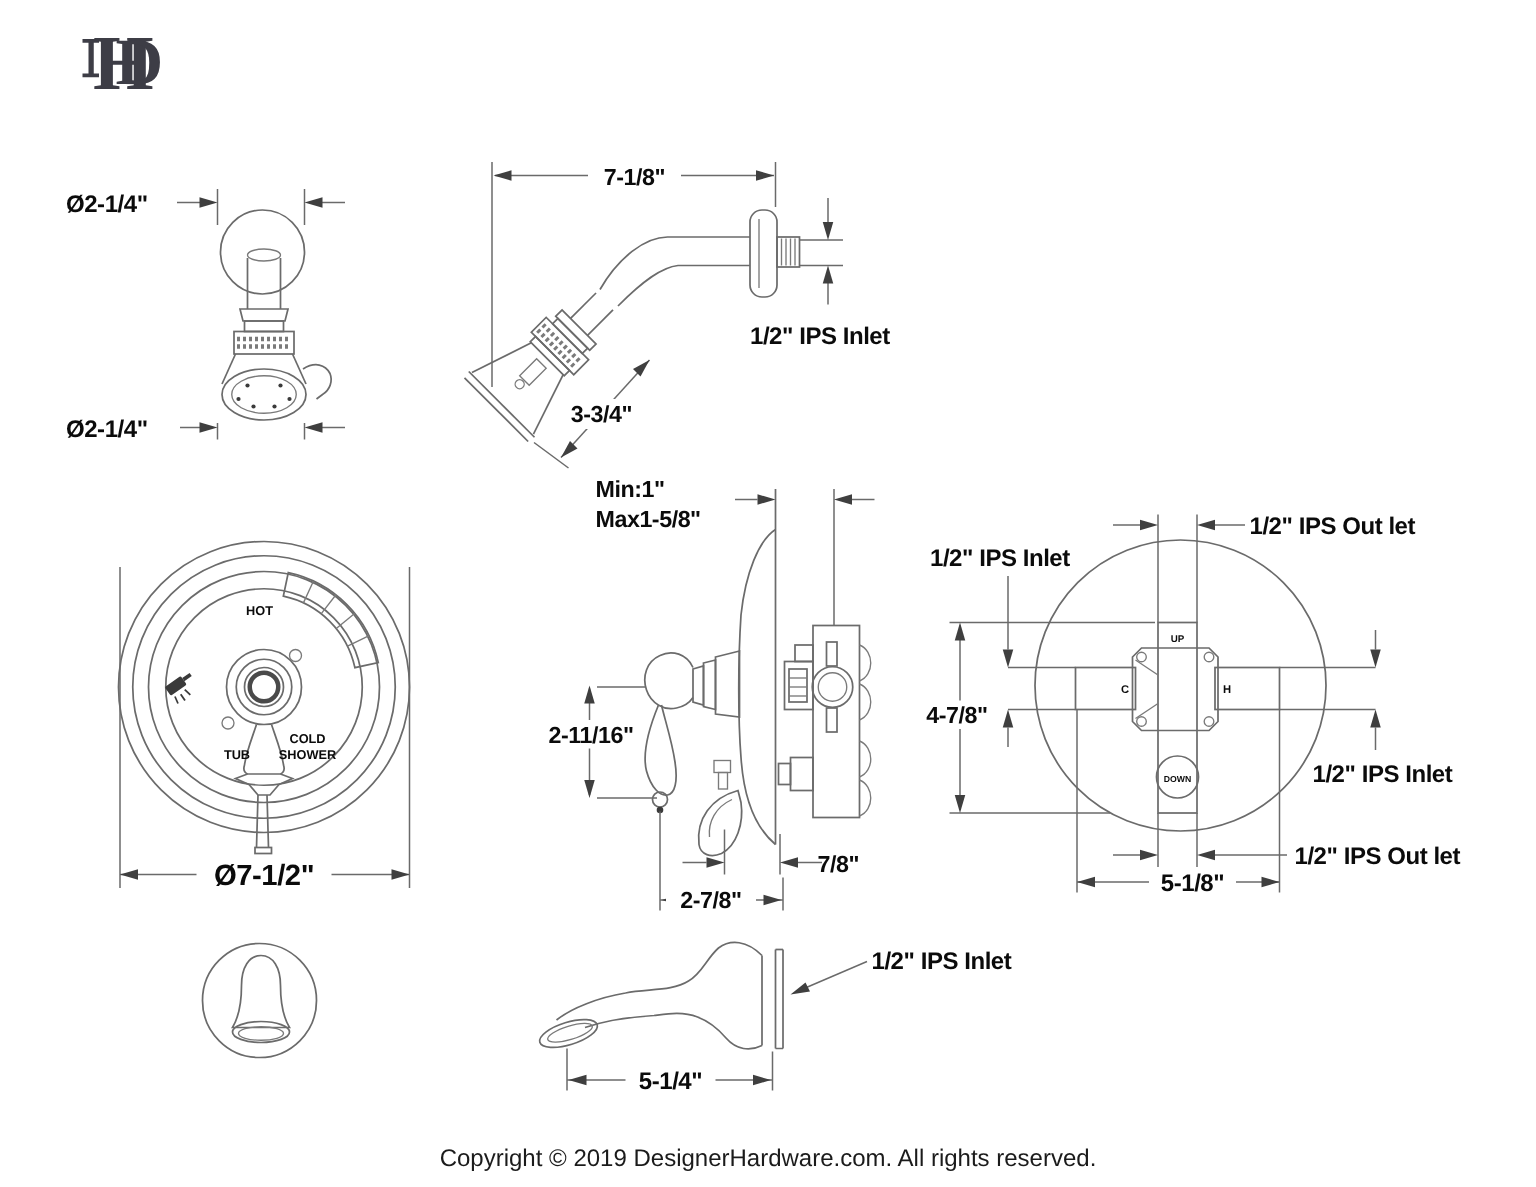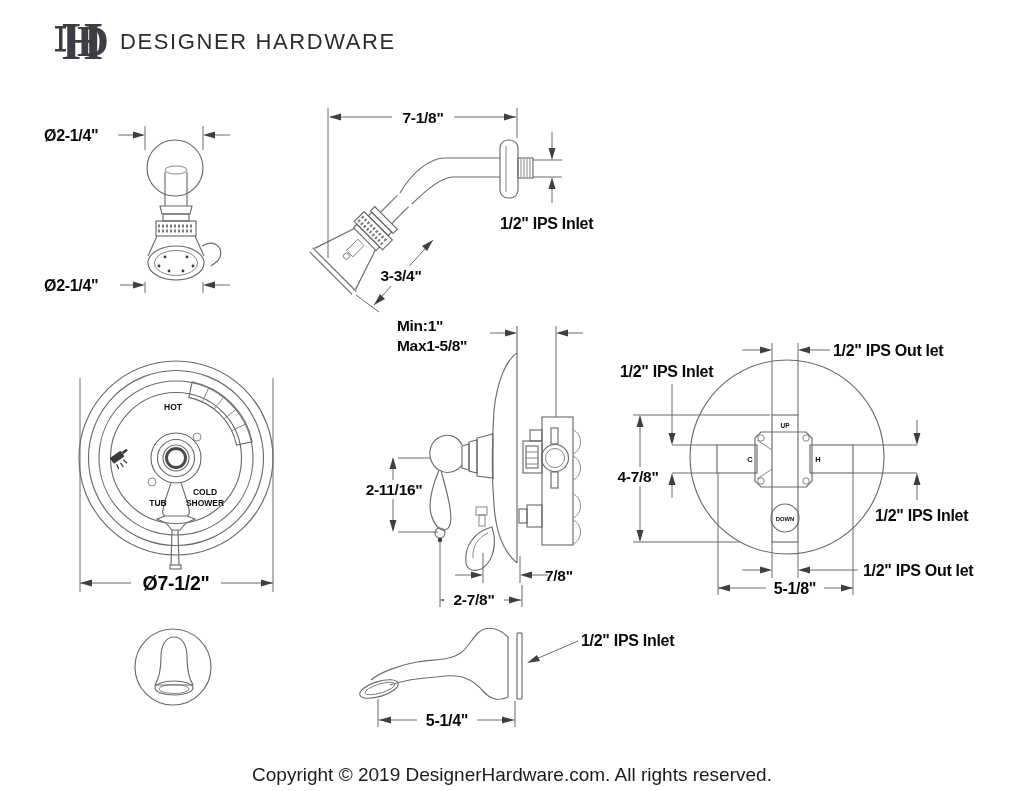--- a/index.html
+++ b/index.html
@@ -2,21 +2,21 @@
 <html><head>
 <meta charset="utf-8">
 <style>
   html,body{margin:0;padding:0;background:#fff;}
   .page{position:relative;width:1024px;height:791px;background:#ffffff;overflow:hidden;
         font-family:"Liberation Sans",sans-serif;}
   .hdr{position:absolute;left:0;top:0;width:1024px;height:80px;}
   .brand{position:absolute;left:120px;top:29px;font-size:22px;letter-spacing:1.6px;
          color:#2d2d2d;font-weight:500;}
   .ftr{position:absolute;left:0;top:764px;width:1024px;text-align:center;
-       font-size:19px;color:#1b1b1b;}
+       font-size:16px;color:#1b1b1b;}
   svg{position:absolute;left:0;top:0;}
   .geo{fill:none;stroke:#6b6b6b;stroke-width:1.15;}
   .geo2{fill:none;stroke:#7a7a7a;stroke-width:0.9;}
   .dimline{fill:none;stroke:#6a6a6a;stroke-width:1;}
   .knurl{fill:none;stroke:#7a7a7a;stroke-width:3;stroke-dasharray:2 2;}
   .arrow{fill:#3f3f3f;stroke:none;}
   .wbg{fill:#ffffff;stroke:none;}
   .ink{fill:#3a3a3a;stroke:none;}
   text{fill:#0b0b0b;font-family:"Liberation Sans",sans-serif;font-weight:bold;letter-spacing:-0.3px;}
   .t-dim{font-size:15.5px;}
@@ -37,21 +37,20 @@
     <svg width="120" height="80" viewBox="0 0 120 80">
 
       <g>
         <rect x="59" y="27" width="3.5" height="23" class="mono"></rect>
         <rect x="55" y="26" width="11" height="2.5" class="mono"></rect>
         <rect x="55" y="49" width="11" height="2.5" class="mono"></rect>
       </g>
       <text x="62" y="59" font-size="52" class="mono">H</text>
       <text x="77" y="56" font-size="44" class="mono">D</text>
     </svg>
-    <div class="brand">DESIGNER HARDWARE</div>
   </div>
 
   <svg width="1024" height="791" viewBox="0 0 1024 791">
 
     <g>
       <circle cx="175" cy="168" r="28" class="geo"></circle>
       <ellipse cx="176" cy="170" rx="11" ry="4" class="geo2"></ellipse>
       <line x1="165" y1="172" x2="165" y2="206" class="geo"></line>
       <line x1="187" y1="172" x2="187" y2="206" class="geo"></line>
       <polygon points="160,206 192,206 190,214 162,214" class="geo"></polygon>

